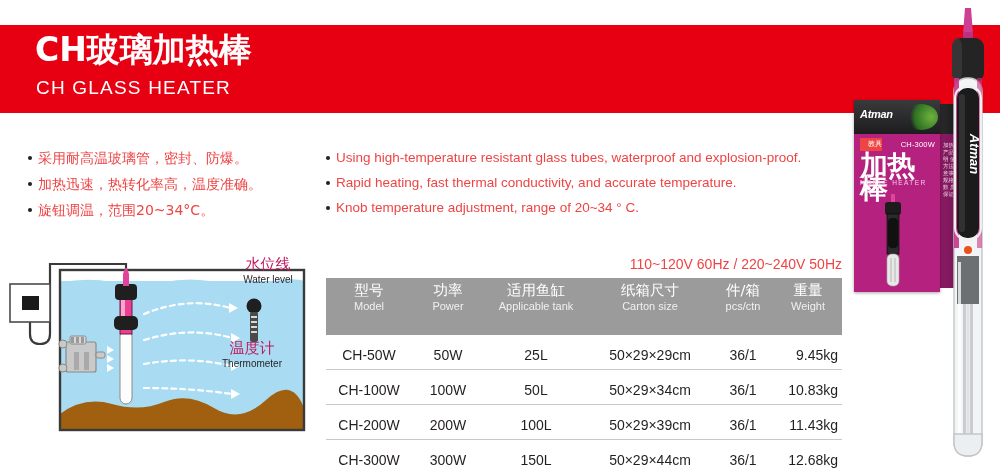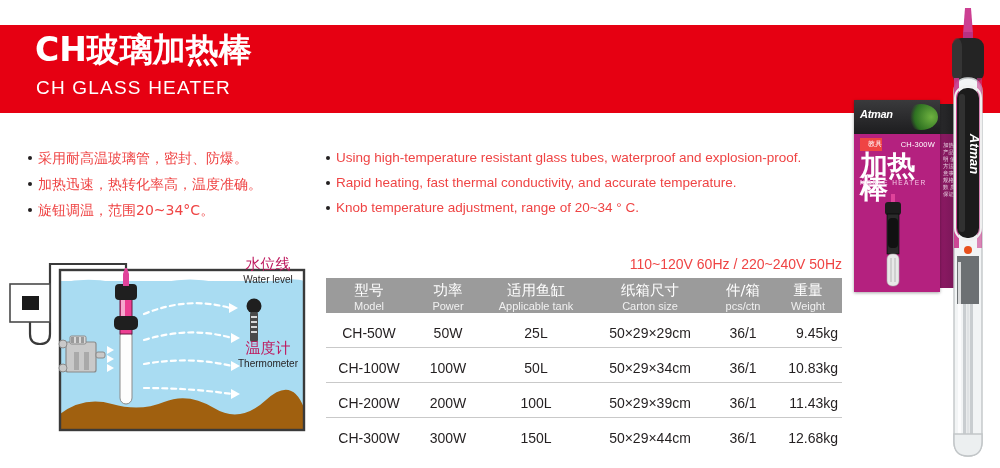--- a/index.html
+++ b/index.html
@@ -51,21 +51,21 @@
     font-size: 14px; color: #ef4444; white-space: nowrap;
   }
 
   
   .spec-table {
     position: absolute; left: 326px; top: 278px; width: 516px;
     border-collapse: collapse;
   }
   .spec-table thead tr { background: #9b9b9b; }
   .spec-table thead th {
-    padding: 4px 0 0 0; text-align: center; font-weight: normal;
+    padding: 4px 0 22px 0; text-align: center; font-weight: normal;
     color: #ffffff; vertical-align: middle;
   }
   .th-cn {
     display: block; font-size: 14.5px; line-height: 17px; color:#ffffff;
     font-family: "DejaVu Sans", "Liberation Sans", sans-serif;
   }
   .th-en { display: block; font-size: 11px; line-height: 14px; color:#f0f0f0; }
   .spec-table tbody td {
     text-align: center; font-size: 14px; color: #231f20;
     padding: 12px 0 6px 0; border-bottom: 1px solid #c9c9c9;
@@ -84,21 +84,21 @@
   .diagram { position: absolute; left: 8px; top: 256px; width: 312px; height: 186px; }
 
   
   .lbl { position: absolute; text-align: center; }
   .lbl-cn {
     display: block; font-size: 15px; color: #be185d; line-height: 17px;
     font-family: "DejaVu Sans", "Liberation Sans", sans-serif;
   }
   .lbl-en { display: block; font-size: 10px; color: #231f20; line-height: 13px; }
   .lbl-water { left: 212px; top: 0px; width: 96px; }
-  .lbl-thermo { left: 208px; top: 84px; width: 104px; }
+  .lbl-thermo { left: 192px; top: 84px; width: 104px; }
 
   
   .product { position: absolute; right: 0; top: 0; width: 152px; height: 468px; }
 
   .pkg-box {
     position: absolute; left: 6px; top: 100px; width: 86px; height: 192px;
     background: #b4217f;
     box-shadow: 0 1px 3px rgba(0,0,0,0.35);
   }
   .pkg-top {

